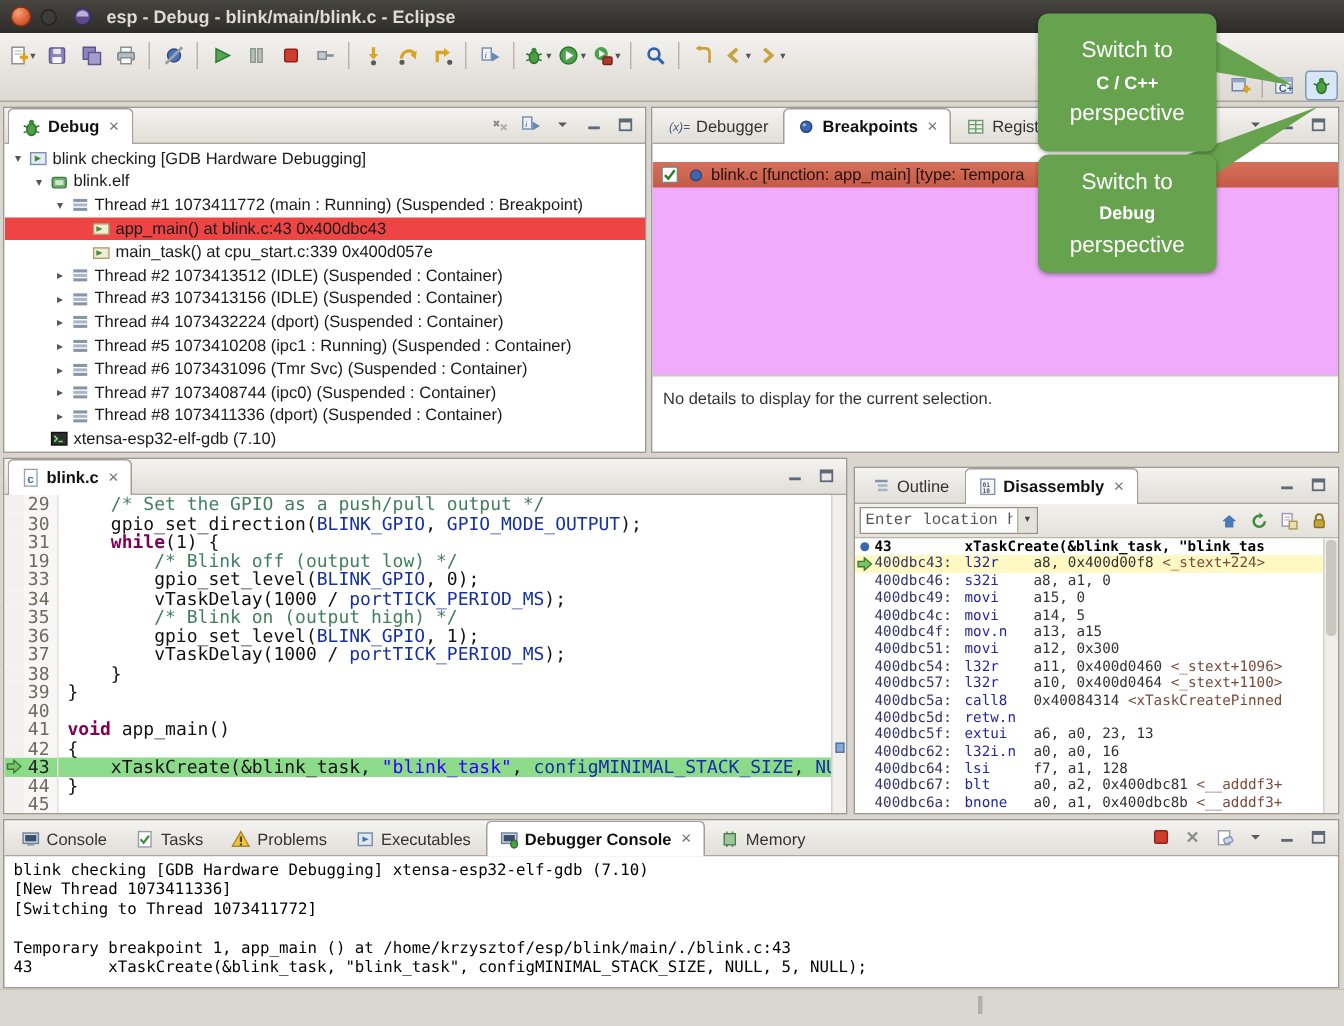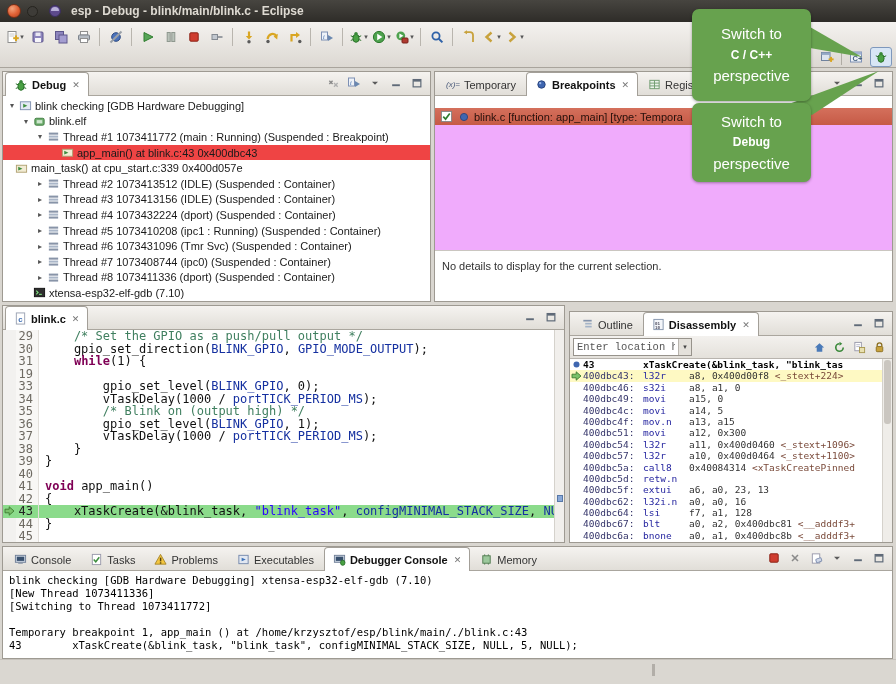--- a/index.html
+++ b/index.html
@@ -359,21 +359,21 @@
       <div class="trow sel" style="padding-left:46px">
         <span class="texp"></span>
         <span class="ticon">
           <svg width="13" height="13" viewBox="0 0 14 14">
             <rect x="1.5" y="3.5" width="11" height="7.5" fill="#f2ecd4" stroke="#b0a070"></rect>
             <polygon points="3.5,5.2 8,7.2 3.5,9.2" fill="#3c8a3c"></polygon>
           </svg>
         </span>
         <span>app_main() at blink.c:43 0x400dbc43</span>
       </div>
-      <div class="trow" style="">
+      <div class="trow" style="padding-left:46px">
         <span class="texp"></span>
         <span class="ticon">
           <svg width="13" height="13" viewBox="0 0 14 14">
             <rect x="1.5" y="3.5" width="11" height="7.5" fill="#f2ecd4" stroke="#b0a070"></rect>
             <polygon points="3.5,5.2 8,7.2 3.5,9.2" fill="#3c8a3c"></polygon>
           </svg>
         </span>
         <span>main_task() at cpu_start.c:339 0x400d057e</span>
       </div>
       <div class="trow" style="padding-left:32px">
@@ -467,21 +467,21 @@
     </div>
 </div>
 
 <div class="panel" id="bp-panel">
   <div class="tabstrip">
     <div class="tabs" id="bp-tabs">
         <div class="tab">
           <span class="iwrap">
             <span class="txticon">(x)=</span>
           </span>
-          <span>Temporary</span>
+          <span>Debugger</span>
         </div>
         <div class="tab active">
           <span class="iwrap">
             <svg width="13" height="13" viewBox="0 0 14 14">
               <circle cx="7" cy="7" r="4" fill="#3e66b0" stroke="#27427a"></circle>
               <circle cx="5.6" cy="5.6" r="1.2" fill="#9db8e8"></circle>
             </svg>
           </span>
           <span>Breakpoints</span>
           <span class="tabclose">✕</span>
@@ -588,20 +588,21 @@
           <span class="edcode">    gpio_set_direction(<span class="c-mac">BLINK_GPIO</span>, <span class="c-mac">GPIO_MODE_OUTPUT</span>);</span>
         </div>
         <div class="edrow">
           <span class="edmark"></span>
           <span class="edln">31</span>
           <span class="edcode">    <span class="c-kw">while</span>(1) {</span>
         </div>
         <div class="edrow">
           <span class="edmark"></span>
           <span class="edln">19</span>
+          <span class="edcode"><span class="c-com">        /* Blink off (output low) */</span></span>
         </div>
         <div class="edrow">
           <span class="edmark"></span>
           <span class="edln">33</span>
           <span class="edcode">        gpio_set_level(<span class="c-mac">BLINK_GPIO</span>, 0);</span>
         </div>
         <div class="edrow">
           <span class="edmark"></span>
           <span class="edln">34</span>
           <span class="edcode">        vTaskDelay(1000 / <span class="c-mac">portTICK_PERIOD_MS</span>);</span>

